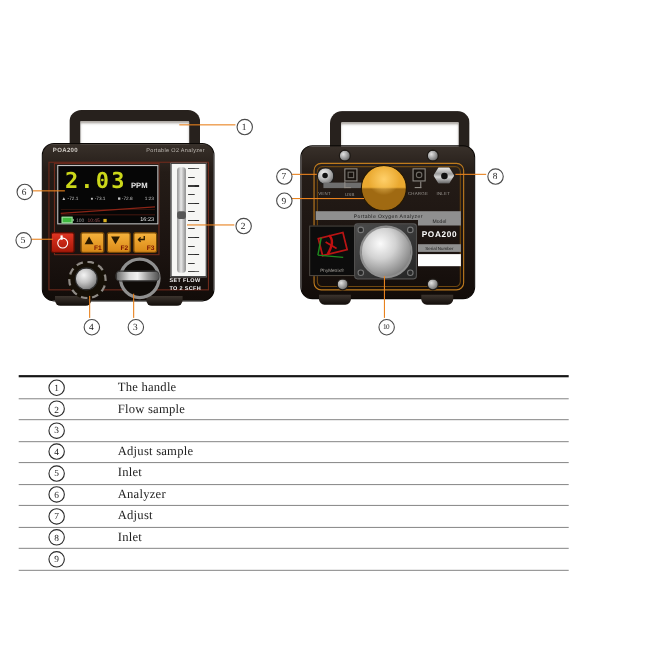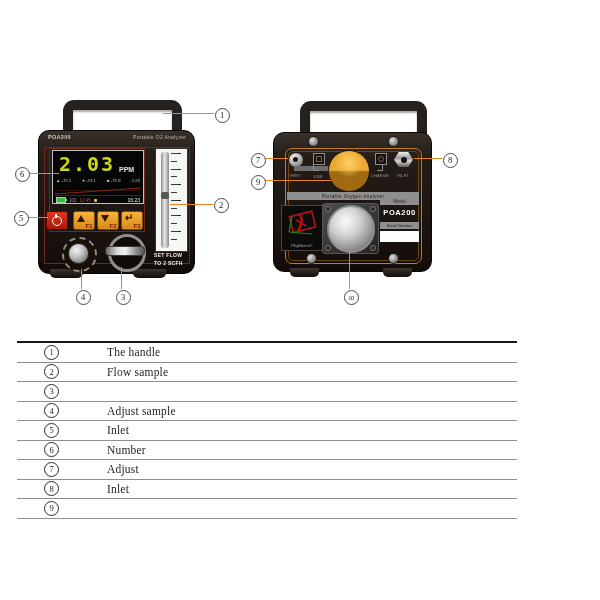--- a/index.html
+++ b/index.html
@@ -280,21 +280,21 @@
     <div class="p-row">
       <span class="p-num">4</span>
       <span class="p-label">Adjust sample</span>
     </div>
     <div class="p-row">
       <span class="p-num">5</span>
       <span class="p-label">Inlet</span>
     </div>
     <div class="p-row">
       <span class="p-num">6</span>
-      <span class="p-label">Number</span>
+      <span class="p-label">Analyzer</span>
     </div>
     <div class="p-row">
       <span class="p-num">7</span>
       <span class="p-label">Adjust</span>
     </div>
     <div class="p-row">
       <span class="p-num">8</span>
       <span class="p-label">Inlet</span>
     </div>
     <div class="p-row">

